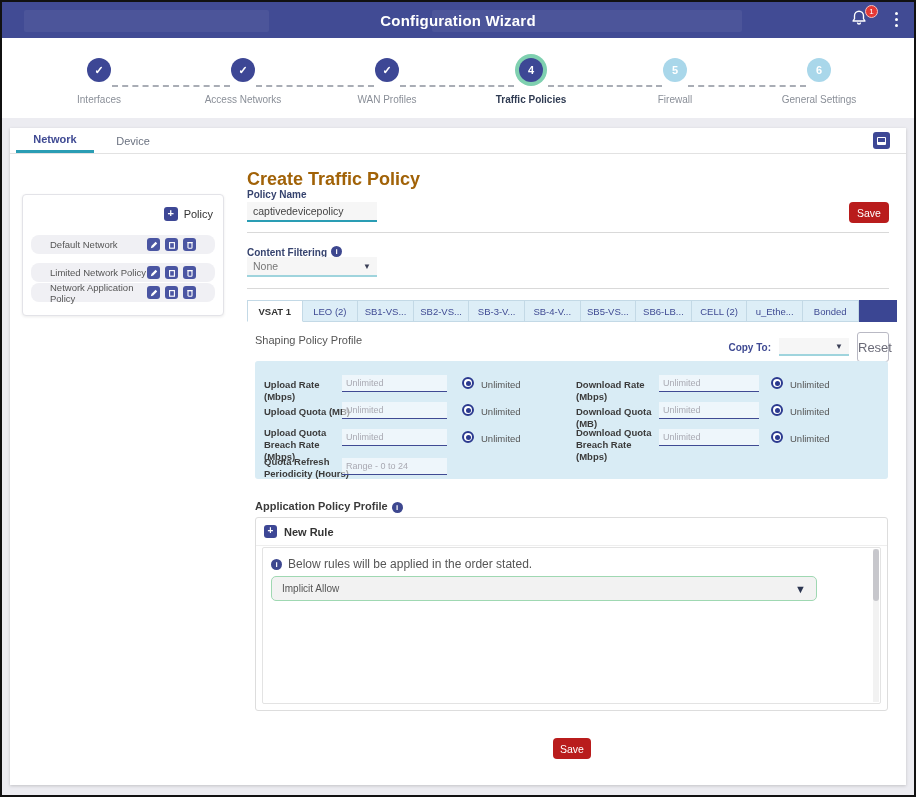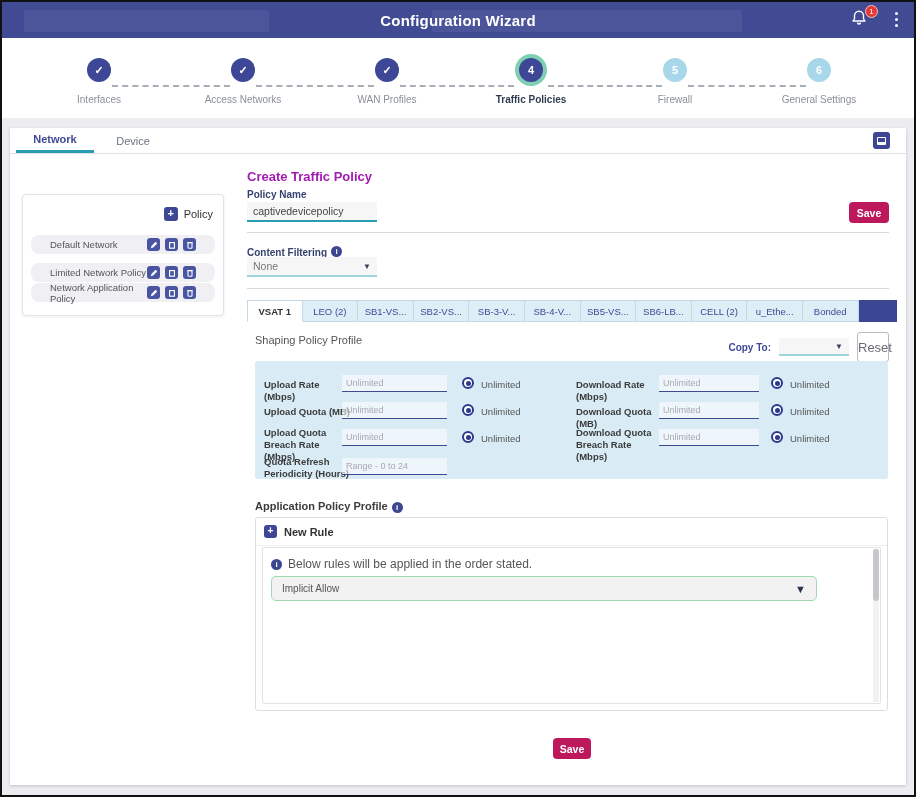--- a/index.html
+++ b/index.html
@@ -63,31 +63,31 @@
   .policy-add .txt { font-size:11px; color:#333; }
   .policy-row { position:absolute; left:8px; right:8px; height:19px; background:#f0f0f4; border-radius:8px;
                 display:flex; align-items:center; padding:0 19px; }
   .policy-row .nm { flex:1; font-size:9.5px; color:#555; }
   .row-icons { display:flex; gap:5px; }
   .mini-btn { width:13px; height:13px; background:#4a55a2; border-radius:3px; display:flex; align-items:center;
               justify-content:center; cursor:pointer; }
   .mini-btn svg { display:block; }
   
   .main-col { position:absolute; left:237px; top:0; width:650px; height:657px; }
-  .h-create { position:absolute; top:41px; left:0; font-size:13px; font-weight:bold; color:#a21caf; }
+  .h-create { position:absolute; top:41px; left:0; font-size:18px; font-weight:bold; color:#a16207; }
   .lbl-sm { font-size:10px; color:#36436e; font-weight:bold; }
   .pn-label { position:absolute; top:61px; left:0; }
   .text-input {
     position:absolute; width:130px; height:20px; background:#f6f6f6; border:none;
     border-bottom:2px solid #2a9db4; font-size:10.5px; color:#444; padding:0 6px;
     font-family:"Liberation Sans", sans-serif;
   }
   .btn-save {
-    position:absolute; width:40px; height:21px; background:#be185d; color:#fff; border:none; border-radius:4px;
-    font-size:10.5px; font-weight:bold; cursor:pointer; font-family:"Liberation Sans", sans-serif;
+    position:absolute; width:40px; height:21px; background:#b91c1c; color:#fff; border:none; border-radius:4px;
+    font-size:10.5px; font-weight:normal; cursor:pointer; font-family:"Liberation Sans", sans-serif;
   }
   .divider { position:absolute; left:0; right:8px; border-top:1px solid #d9d9d9; }
   .info-dot { display:inline-flex; width:11px; height:11px; border-radius:50%; background:#3d478f; color:#fff;
               font-size:8px; align-items:center; justify-content:center; font-weight:bold; vertical-align:middle; margin-left:4px; }
   .select-box {
     position:absolute; width:130px; height:20px; background:#f6f6f6; border-bottom:2px solid #9fd4dd;
     display:flex; align-items:center; padding:0 6px; font-size:10.5px; color:#777; cursor:pointer;
   }
   .select-box .caret { margin-left:auto; color:#3a3f56; font-size:8px; }
   

